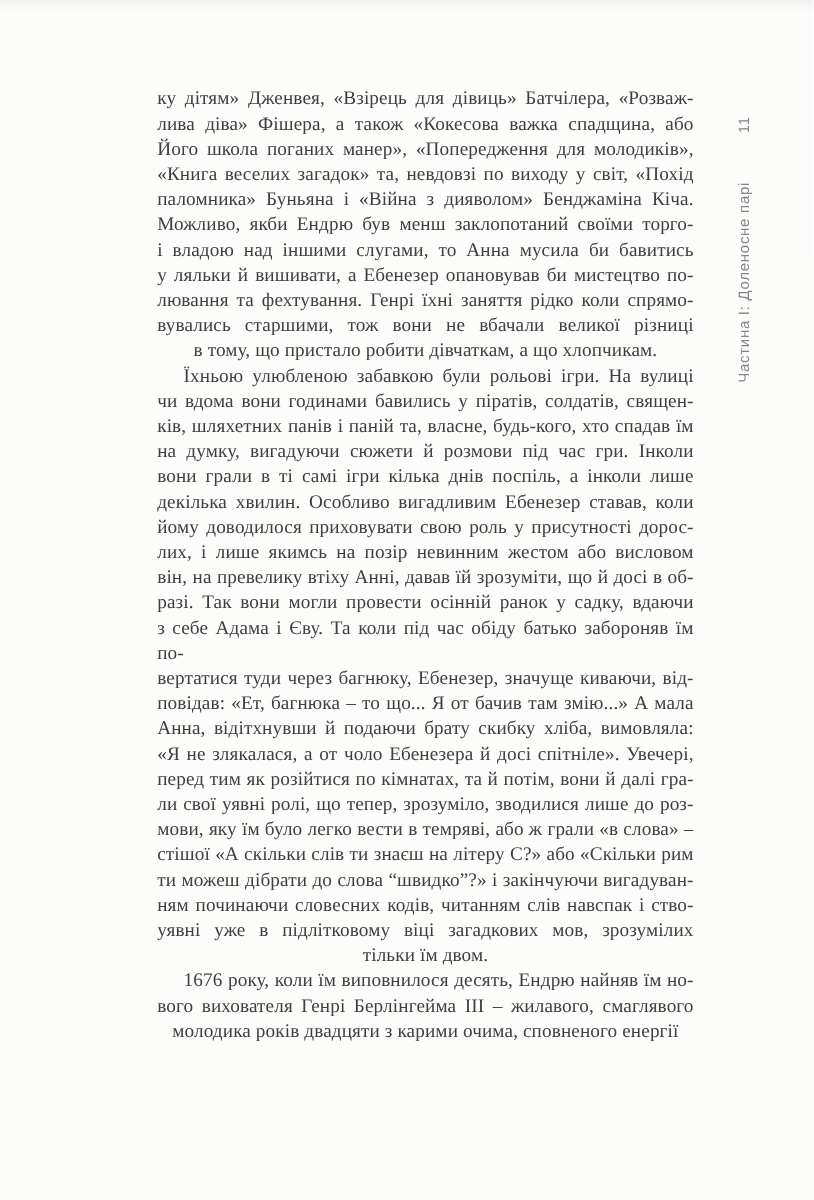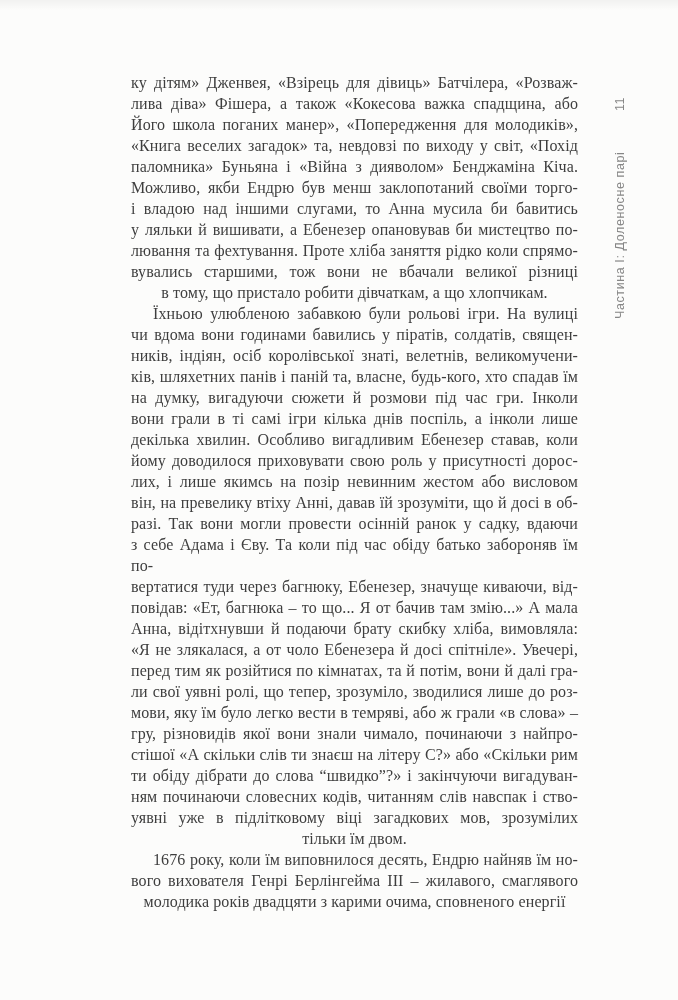--- a/index.html
+++ b/index.html
@@ -69,47 +69,45 @@
   <div class="text-block">
       <div class="para">
         <div class="line j">ку дітям» Дженвея, «Взірець для дівиць» Батчілера, «Розваж-</div>
         <div class="line j">лива діва» Фішера, а також «Кокесова важка спадщина, або</div>
         <div class="line j">Його школа поганих манер», «Попередження для молодиків»,</div>
         <div class="line j">«Книга веселих загадок» та, невдовзі по виходу у світ, «Похід</div>
         <div class="line j">паломника» Буньяна і «Війна з дияволом» Бенджаміна Кіча.</div>
         <div class="line j">Можливо, якби Ендрю був менш заклопотаний своїми торго-</div>
         <div class="line j">і владою над іншими слугами, то Анна мусила би бавитись</div>
         <div class="line j">у ляльки й вишивати, а Ебенезер опановував би мистецтво по-</div>
-        <div class="line j">лювання та фехтування. Проте хліба заняття рідко коли спрямо-</div>
+        <div class="line j">лювання та фехтування. Генрі їхні заняття рідко коли спрямо-</div>
         <div class="line j">вувались старшими, тож вони не вбачали великої різниці</div>
         <div class="line">в тому, що пристало робити дівчаткам, а що хлопчикам.</div>
       </div>
       <div class="para">
         <div class="line j ind">Їхньою улюбленою забавкою були рольові ігри. На вулиці</div>
         <div class="line j">чи вдома вони годинами бавились у піратів, солдатів, священ-</div>
-        <div class="line j">ників, індіян, осіб королівської знаті, велетнів, великомучени-</div>
         <div class="line j">ків, шляхетних панів і паній та, власне, будь-кого, хто спадав їм</div>
         <div class="line j">на думку, вигадуючи сюжети й розмови під час гри. Інколи</div>
         <div class="line j">вони грали в ті самі ігри кілька днів поспіль, а інколи лише</div>
         <div class="line j">декілька хвилин. Особливо вигадливим Ебенезер ставав, коли</div>
         <div class="line j">йому доводилося приховувати свою роль у присутності дорос-</div>
         <div class="line j">лих, і лише якимсь на позір невинним жестом або висловом</div>
         <div class="line j">він, на превелику втіху Анні, давав їй зрозуміти, що й досі в об-</div>
         <div class="line j">разі. Так вони могли провести осінній ранок у садку, вдаючи</div>
         <div class="line j">з себе Адама і Єву. Та коли під час обіду батько забороняв їм по-</div>
         <div class="line j">вертатися туди через багнюку, Ебенезер, значуще киваючи, від-</div>
         <div class="line j">повідав: «Ет, багнюка – то що... Я от бачив там змію...» А мала</div>
         <div class="line j">Анна, відітхнувши й подаючи брату скибку хліба, вимовляла:</div>
         <div class="line j">«Я не злякалася, а от чоло Ебенезера й досі спітніле». Увечері,</div>
         <div class="line j">перед тим як розійтися по кімнатах, та й потім, вони й далі гра-</div>
         <div class="line j">ли свої уявні ролі, що тепер, зрозуміло, зводилися лише до роз-</div>
         <div class="line j">мови, яку їм було легко вести в темряві, або ж грали «в слова» –</div>
-        <div class="line j">гру, різновидів якої вони знали чимало, починаючи з найпро-</div>
         <div class="line j">стішої «А скільки слів ти знаєш на літеру С?» або «Скільки рим</div>
-        <div class="line j">ти обіду дібрати до слова “швидко”?» і закінчуючи вигадуван-</div>
+        <div class="line j">ти можеш дібрати до слова “швидко”?» і закінчуючи вигадуван-</div>
         <div class="line j">ням починаючи словесних кодів, читанням слів навспак і ство-</div>
         <div class="line j">уявні уже в підлітковому віці загадкових мов, зрозумілих</div>
         <div class="line">тільки їм двом.</div>
       </div>
       <div class="para">
         <div class="line j ind">1676 року, коли їм виповнилося десять, Ендрю найняв їм но-</div>
         <div class="line j">вого вихователя Генрі Берлінгейма ІІІ – жилавого, смаглявого</div>
         <div class="line">молодика років двадцяти з карими очима, сповненого енергії</div>
       </div>
     </div>

